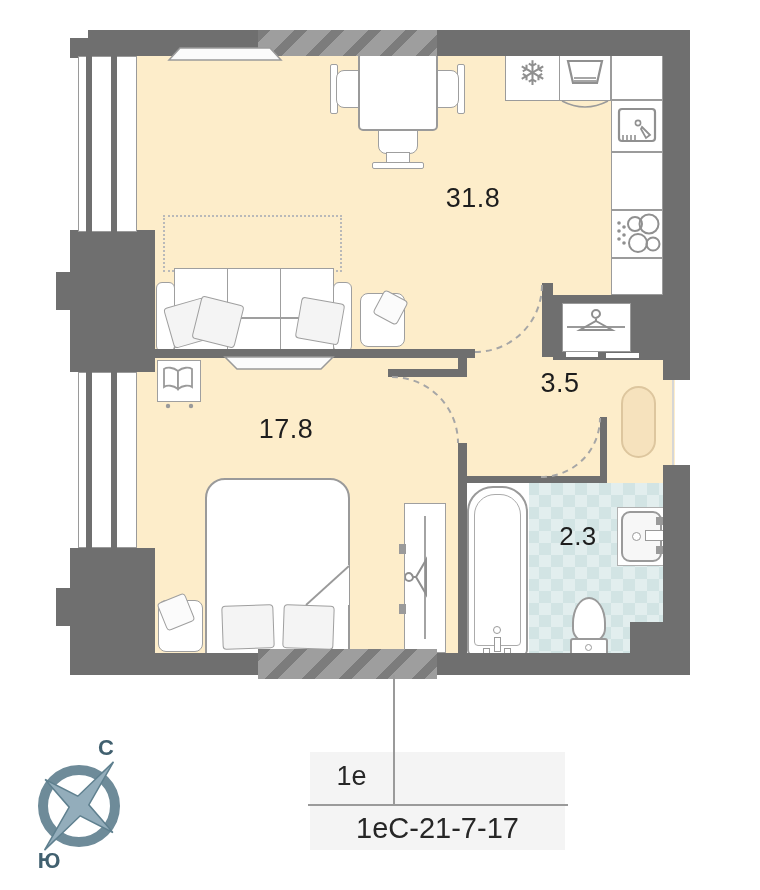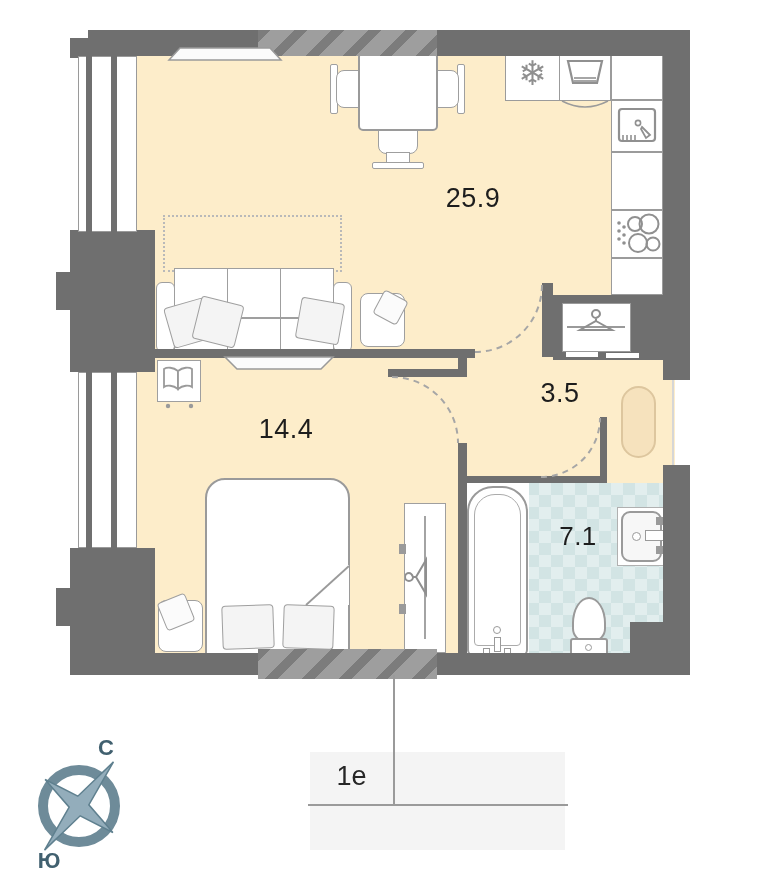--- a/index.html
+++ b/index.html
@@ -203,33 +203,34 @@
     <polygon points="225,357 333,357 321,369 237,369" fill="#fbfbfb" stroke="#9a9a9a" stroke-width="1.5"></polygon>
 
     <path d="M562,101 Q585,113 608,101" fill="none" stroke="#9b9b9b" stroke-width="1.5"></path>
 
     <line x1="306" y1="605" x2="349" y2="566" stroke="#9a9a9a" stroke-width="1.8"></line>
 
     <circle cx="168" cy="406" r="2.2" fill="#9a9a9a"></circle>
     <circle cx="191" cy="406" r="2.2" fill="#9a9a9a"></circle>
   </svg>
 
-  <div class="roomlabel" style="left:437px;top:183px;width:72px;">25.9</div>
-  <div class="roomlabel" style="left:250px;top:414px;width:72px;">14.4</div>
-  <div class="roomlabel" style="left:530px;top:378px;width:60px;">3.5</div>
-  <div class="roomlabel" style="left:548px;top:521px;width:60px;font-size:26px;">7.1</div>
+  <div class="roomlabel" style="left:437px;top:183px;width:72px;">31.8</div>
+  <div class="roomlabel" style="left:250px;top:414px;width:72px;">17.8</div>
+  <div class="roomlabel" style="left:530px;top:368px;width:60px;">3.5</div>
+  <div class="roomlabel" style="left:548px;top:521px;width:60px;font-size:26px;">2.3</div>
 
   <svg class="abs" style="left:22px;top:728px;" width="118" height="148" viewBox="0 0 118 148">
     <circle cx="57" cy="78" r="36" fill="none" stroke="#6e8b99" stroke-width="10"></circle>
     <g transform="rotate(38 57 78)">
       <polygon points="57,22 64,71 100,78 64,85 57,134 50,85 14,78 50,71" fill="#93adbb" stroke="#5f808f" stroke-width="1.5"></polygon>
     </g>
     <text x="84" y="27" font-size="22" font-weight="bold" fill="#41606f" font-family="Liberation Sans, sans-serif" text-anchor="middle">С</text>
     <text x="27" y="140" font-size="22" font-weight="bold" fill="#41606f" font-family="Liberation Sans, sans-serif" text-anchor="middle">Ю</text>
   </svg>
 
   <div class="tbl-bg" style="left:310px;top:752px;width:255px;height:52px;"></div>
   <div class="tbl-bg" style="left:310px;top:806px;width:255px;height:44px;"></div>
   <div class="line" style="left:393px;top:675px;width:2px;height:129px;"></div>
   <div class="line" style="left:308px;top:804px;width:260px;height:2px;"></div>
   <div class="tbl-text" style="left:310px;top:761px;width:83px;font-size:27px;">1е</div>
+  <div class="tbl-text" style="left:310px;top:812px;width:255px;font-size:29px;">1еС-21-7-17</div>
 
 </div>
 
 </body></html>

